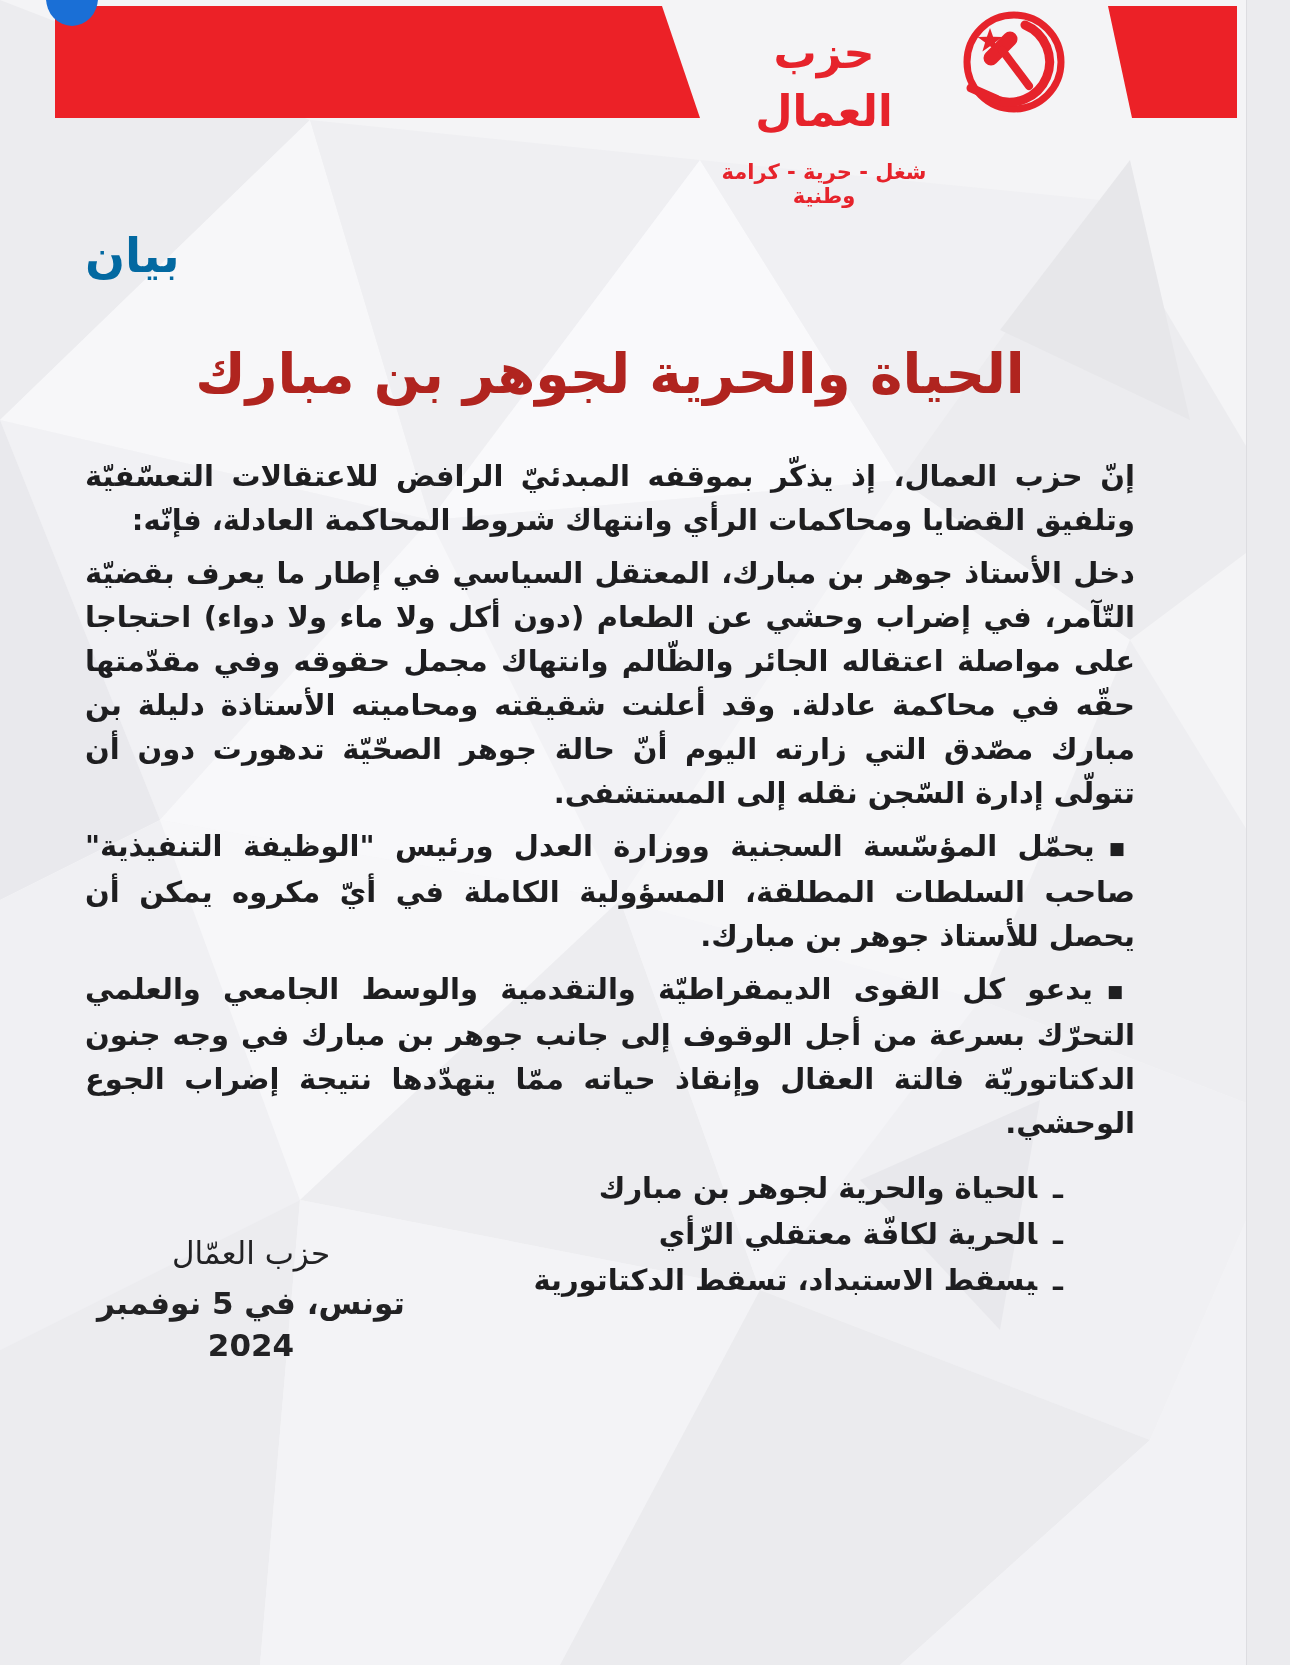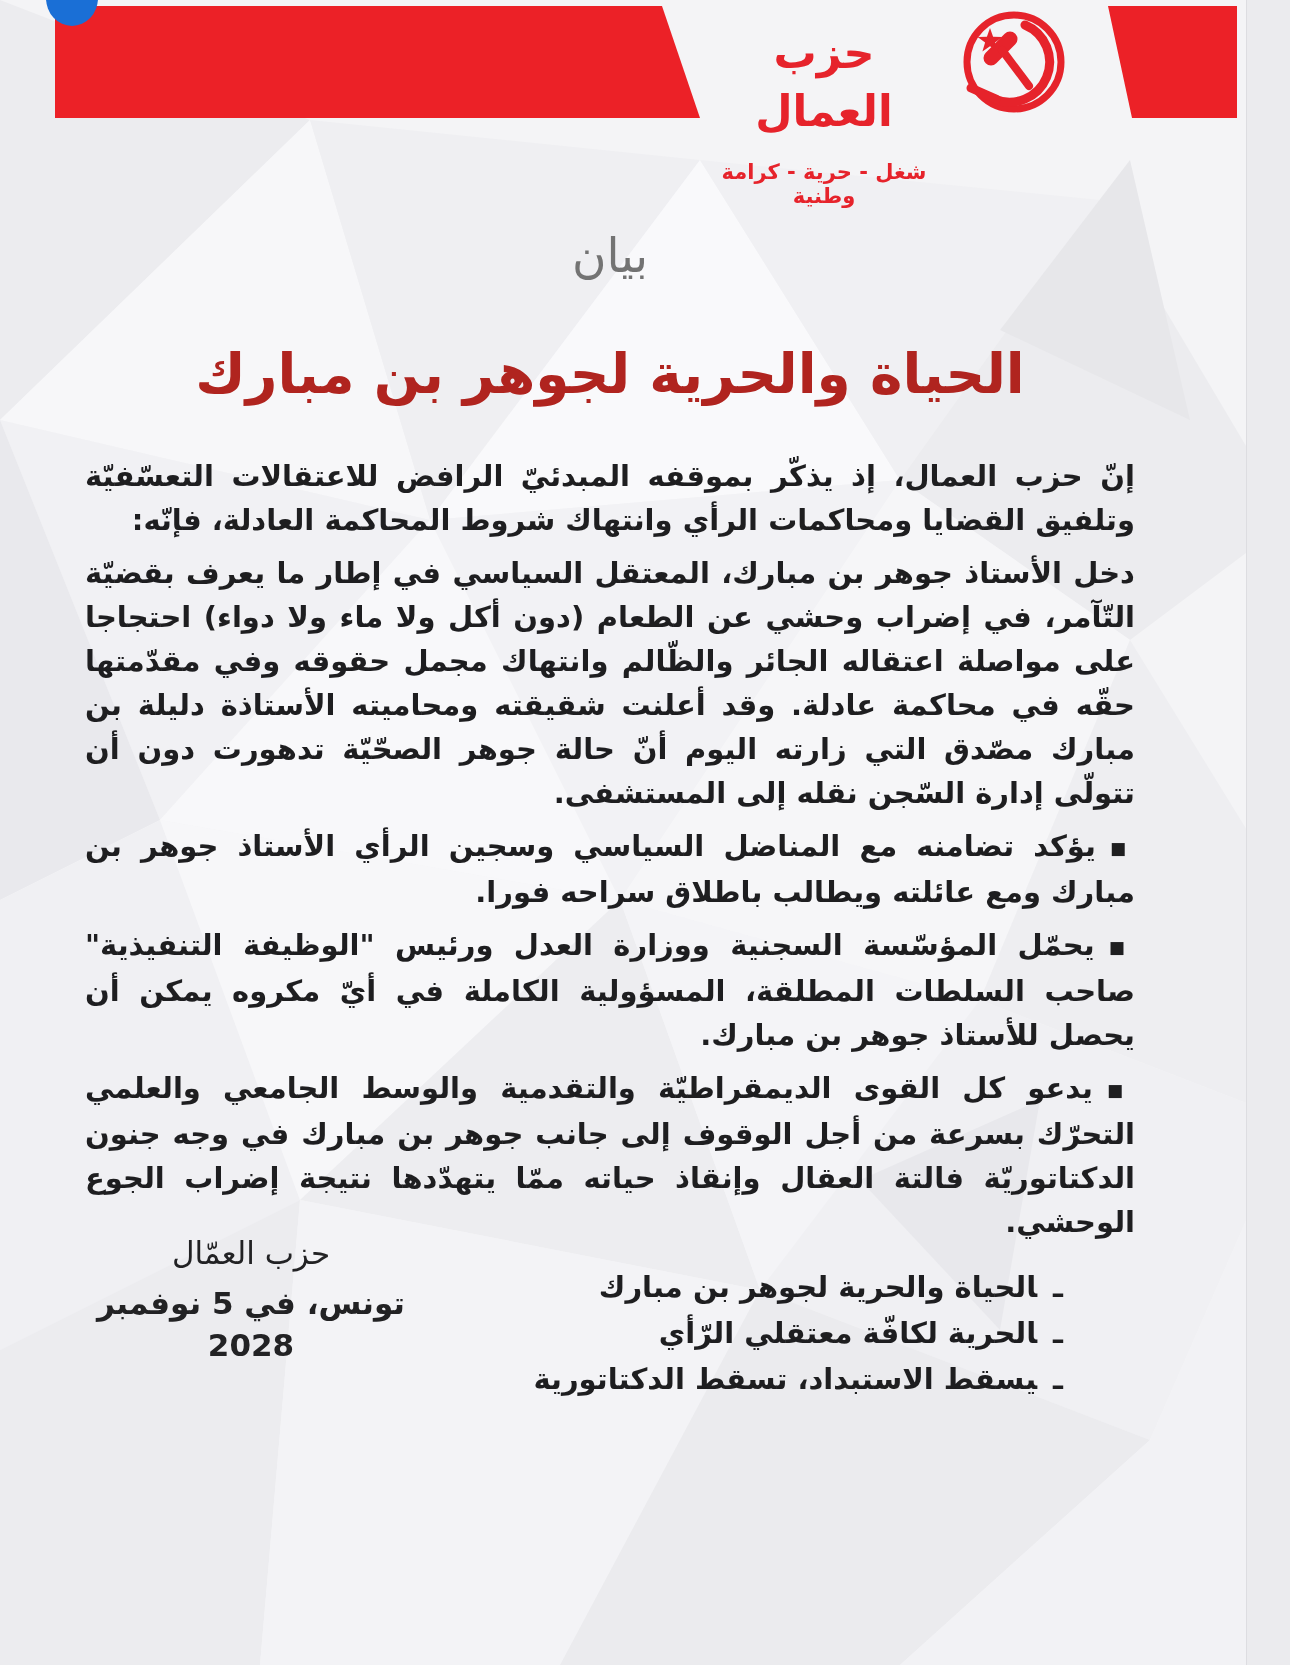--- a/index.html
+++ b/index.html
@@ -9,21 +9,21 @@
     font-family:"DejaVu Sans",sans-serif;
   }
   .texture{position:absolute;left:0;top:0;width:1290px;height:1665px;z-index:0;}
   .right-strip{position:absolute;right:0;top:0;width:43px;height:1665px;background:#ebebee;border-left:1px solid #dddde1;z-index:1;}
   .notif-dot{position:absolute;left:46px;top:-30px;width:52px;height:56px;border-radius:50%;z-index:6;background:#1a6fd6;}
   .header-svg{position:absolute;left:0;top:0;width:1290px;height:160px;z-index:3;}
   .brand{position:absolute;left:698px;top:24px;width:252px;z-index:4;direction:rtl;text-align:center;color:#e6232b;}
   .brand .name{font-size:43px;font-weight:bold;letter-spacing:0px;line-height:58px;}
   .brand .tagline{font-size:21px;font-weight:bold;margin-top:20px;}
   .content{position:absolute;left:85px;top:226px;width:1050px;z-index:4;direction:rtl;}
-  .kicker{text-align:center;font-size:47px;font-weight:normal;color:#737373;line-height:60px;}
+  .kicker{text-align:left;font-size:47px;font-weight:bold;color:#0369a1;line-height:60px;}
   .main-title{text-align:center;font-size:55px;font-weight:bold;color:#b0241f;margin-top:50px;line-height:76px;}
   .body-text{margin-top:42px;font-size:29px;font-weight:bold;color:#1e1e20;line-height:44px;text-align:justify;}
   .body-text p{margin:0 0 9px 0;}
   .bullet .marker{font-size:17px;vertical-align:2px;margin-inline-end:14px;color:#1e1e20;}
   .slogans{margin-top:20px;padding-left:0;padding-right:72px;font-size:29px;font-weight:bold;color:#1e1e20;line-height:46px;}
   .slogan-line .dash{margin-inline-end:16px;}
   .signature{position:absolute;left:95px;top:1232px;width:312px;z-index:4;direction:rtl;text-align:center;color:#222224;}
   .signature .sig-name{font-size:31px;font-weight:normal;line-height:42px;}
   .signature .sig-date{font-size:31px;font-weight:bold;line-height:42px;margin-top:8px;}
 </style>
@@ -80,28 +80,27 @@
 </div>
 
 <div class="content">
   <div class="kicker">بيان</div>
   <div class="main-title">الحياة والحرية لجوهر بن مبارك</div>
 
   <div class="body-text">
     <p>إنّ حزب العمال، إذ يذكّر بموقفه المبدئيّ الرافض للاعتقالات التعسّفيّة وتلفيق القضايا ومحاكمات الرأي وانتهاك شروط المحاكمة العادلة، فإنّه:</p>
     <p>دخل الأستاذ جوهر بن مبارك، المعتقل السياسي في إطار ما يعرف بقضيّة التّآمر، في إضراب وحشي عن الطعام (دون أكل ولا ماء ولا دواء) احتجاجا على مواصلة اعتقاله الجائر والظّالم وانتهاك مجمل حقوقه وفي مقدّمتها حقّه في محاكمة عادلة. وقد أعلنت شقيقته ومحاميته الأستاذة دليلة بن مبارك مصّدق التي زارته اليوم أنّ حالة جوهر الصحّيّة تدهورت دون أن تتولّى إدارة السّجن نقله إلى المستشفى.</p>
 
-    <p class="bullet"><span class="marker">■</span><span>يؤكد تضامنه مع المناضل السياسي وسجين الرأي الأستاذ جوهر بن مبارك ومع عائلته ويطالب باطلاق سراحه فورا.</span></p>
     <p class="bullet"><span class="marker">■</span><span>يحمّل المؤسّسة السجنية ووزارة العدل ورئيس "الوظيفة التنفيذية" صاحب السلطات المطلقة، المسؤولية الكاملة في أيّ مكروه يمكن أن يحصل للأستاذ جوهر بن مبارك.</span></p>
     <p class="bullet"><span class="marker">■</span><span>يدعو كل القوى الديمقراطيّة والتقدمية والوسط الجامعي والعلمي التحرّك بسرعة من أجل الوقوف إلى جانب جوهر بن مبارك في وجه جنون الدكتاتوريّة فالتة العقال وإنقاذ حياته ممّا يتهدّدها نتيجة إضراب الجوع الوحشي.</span></p>
 
     <div class="slogans">
       <div class="slogan-line"><span class="dash">ـ</span><span>الحياة والحرية لجوهر بن مبارك</span></div>
       <div class="slogan-line"><span class="dash">ـ</span><span>الحرية لكافّة معتقلي الرّأي</span></div>
       <div class="slogan-line"><span class="dash">ـ</span><span>يسقط الاستبداد، تسقط الدكتاتورية</span></div>
     </div>
   </div>
 </div>
 
 <div class="signature">
   <div class="sig-name">حزب العمّال</div>
-  <div class="sig-date">تونس، في 5 نوفمبر 2028</div>
+  <div class="sig-date">تونس، في 5 نوفمبر 2024</div>
 </div>
 
 </body></html>

